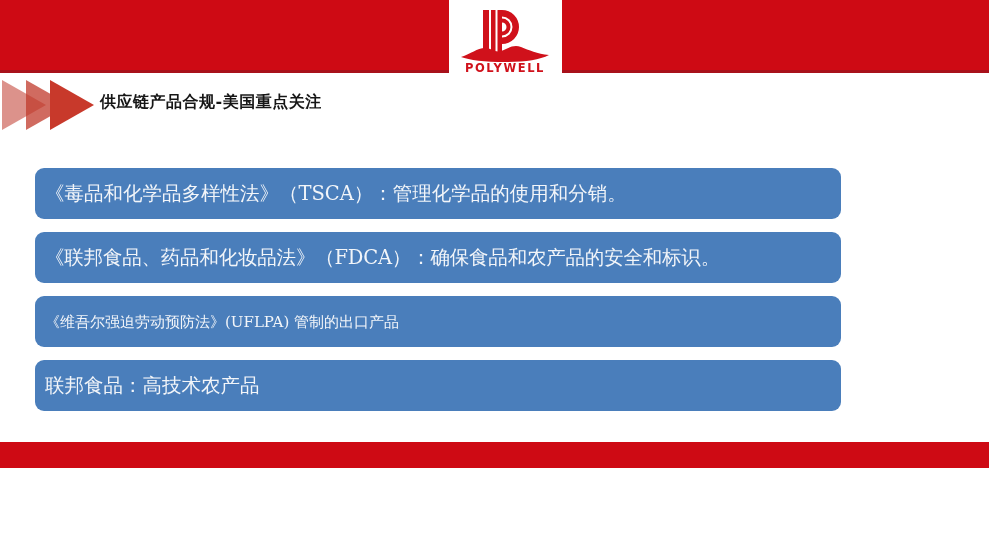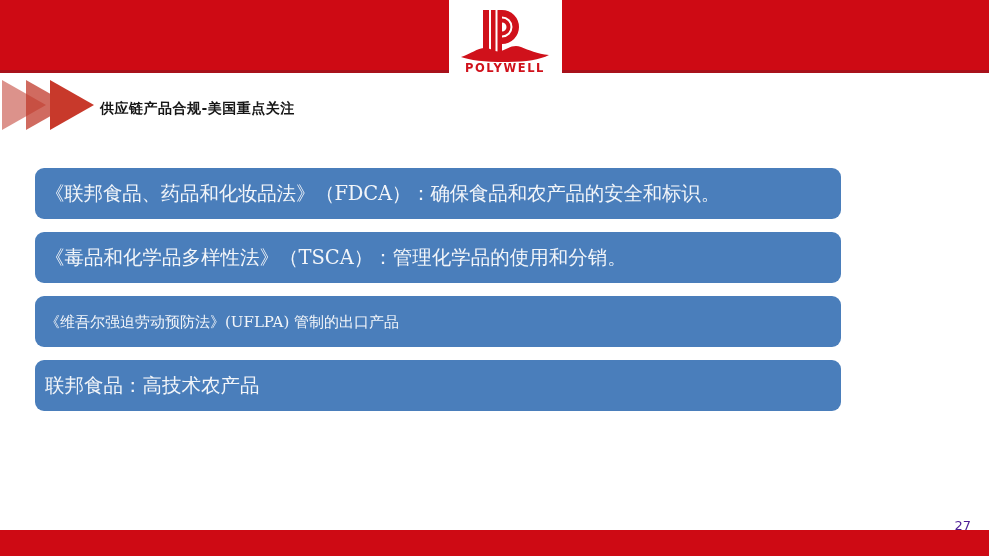--- a/index.html
+++ b/index.html
@@ -6,21 +6,21 @@
     margin: 0;
     padding: 0;
     background: #ffffff;
   }
   body {
     font-family: "DejaVu Sans", "Liberation Sans", sans-serif;
   }
   .slide {
     position: relative;
     width: 989px;
-    height: 556px;
+    height: 468px;
     background: #ffffff;
     overflow: hidden;
   }
 
   
   .header-band {
     position: absolute;
     left: 0;
     top: 0;
     width: 989px;
@@ -58,23 +58,23 @@
   .arrows {
     position: absolute;
     left: 2px;
     top: 76px;
     width: 110px;
     height: 58px;
   }
   .slide-title {
     position: absolute;
     left: 100px;
-    top: 100px;
+    top: 92px;
     font-family: "DejaVu Sans", "Liberation Sans", sans-serif;
-    font-size: 14px;
+    font-size: 16px;
     font-weight: bold;
     color: #161616;
     letter-spacing: 0.5px;
     white-space: nowrap;
   }
 
   
   .bars {
     position: absolute;
     left: 35px;
@@ -152,25 +152,25 @@
     <svg width="110" height="58" viewBox="0 0 110 58" xmlns="http://www.w3.org/2000/svg">
       <polygon points="0,4 0,54 44,29" fill="#c0392b" opacity="0.55"></polygon>
       <polygon points="24,4 24,54 68,29" fill="#c0392b" opacity="0.75"></polygon>
       <polygon points="48,4 48,54 92,29" fill="#c8392b" opacity="1"></polygon>
     </svg>
   </div>
 
   <div class="slide-title">供应链产品合规-美国重点关注</div>
 
   <div class="bars">
+    <div class="bar bar-2">
+      <span class="bar-text">《毒品和化学品多样性法》（TSCA）：管理化学品的使用和分销。</span>
+    </div>
     <div class="bar bar-1">
       <span class="bar-text">《联邦食品、药品和化妆品法》（FDCA）：确保食品和农产品的安全和标识。</span>
-    </div>
-    <div class="bar bar-2">
-      <span class="bar-text">《毒品和化学品多样性法》（TSCA）：管理化学品的使用和分销。</span>
     </div>
     <div class="bar bar-3">
       <span class="bar-text">《维吾尔强迫劳动预防法》(UFLPA) 管制的出口产品</span>
     </div>
     <div class="bar bar-4">
       <span class="bar-text">联邦食品：高技术农产品</span>
     </div>
   </div>
 
   <div class="page-number">27</div>

